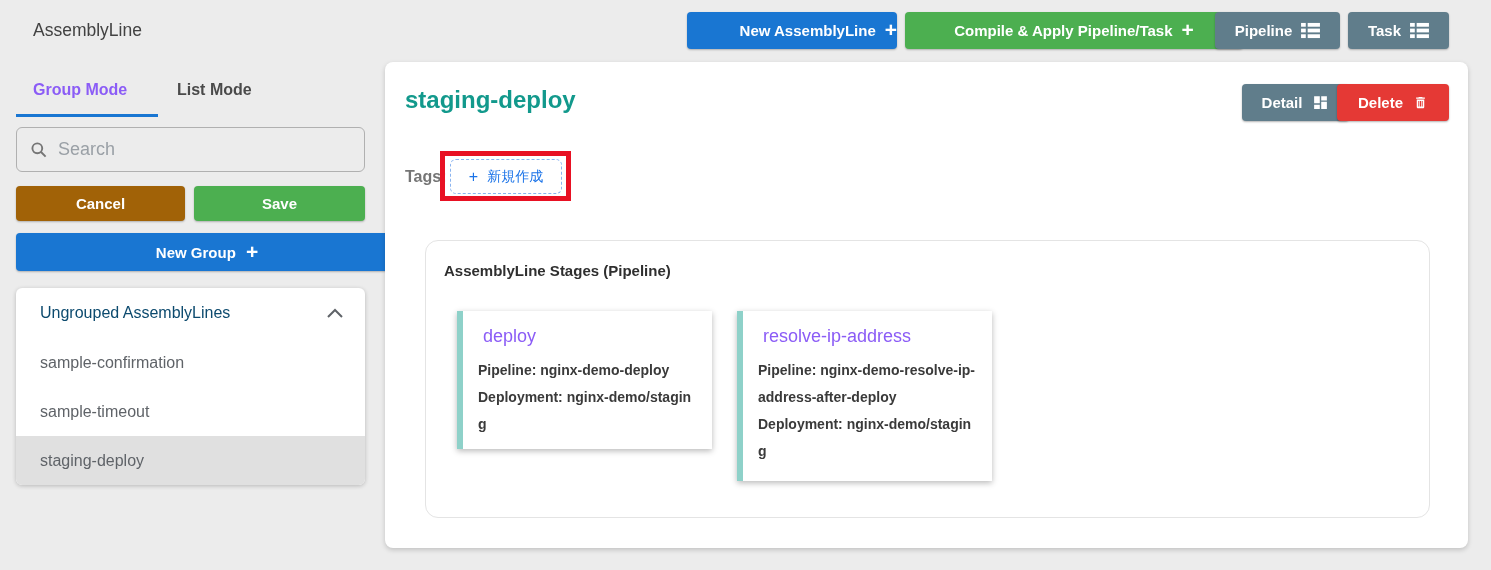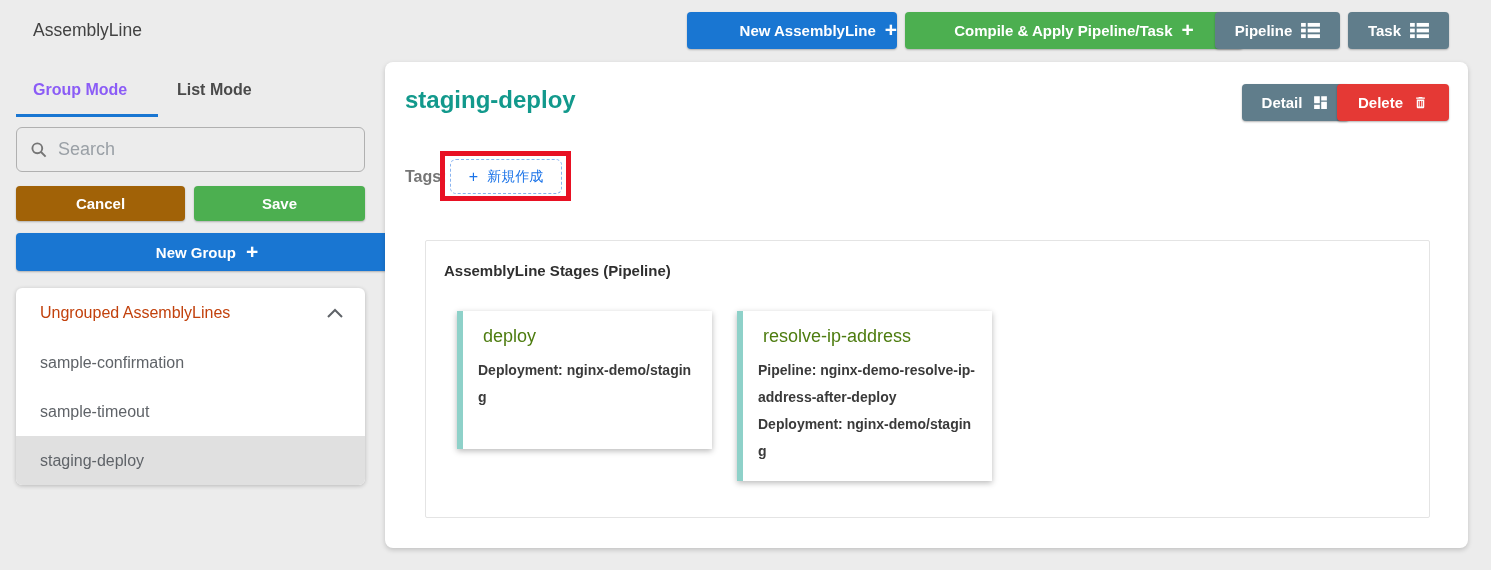--- a/index.html
+++ b/index.html
@@ -55,21 +55,21 @@
 
   .list-panel {
     left:16px; top:288px; width:349px; height:197px;
     background:#fff; border-radius:6px; box-shadow:0 1px 4px rgba(0,0,0,.22);
     overflow:hidden;
   }
   .group-header {
     height:50px; display:flex; align-items:center; justify-content:space-between;
     padding:0 22px 0 24px; cursor:pointer;
   }
-  .group-header .gh-label { font-size:16px; font-weight:500; color:#c2410c; }
+  .group-header .gh-label { font-size:16px; font-weight:500; color:#0c4a6e; }
   .list-item {
     height:49px; display:flex; align-items:center; padding-left:24px;
     font-size:16px; color:#5f6368; cursor:pointer;
   }
   .list-item.selected { background:#e0e0e0; }
 
   
   .main-panel {
     left:385px; top:62px; width:1083px; height:486px;
     background:#fff; border-radius:8px; box-shadow:0 2px 5px rgba(0,0,0,.18);
@@ -93,31 +93,31 @@
   .new-tag-btn {
     left:65px; top:97px; width:112px; height:35px;
     background:#fff; border:1px dashed #8ab4f0; border-radius:6px;
     color:#1a73e8; font-family:"Liberation Sans", sans-serif; font-size:14px;
     display:flex; align-items:center; justify-content:center; gap:9px; cursor:pointer;
   }
   .new-tag-btn .plus-sm { font-size:16px; font-weight:400; }
 
   .stages-panel {
     left:40px; top:178px; width:1005px; height:278px;
-    border:1px solid #e4e4e4; border-radius:2px; background:#fff;
+    border:1px solid #e4e4e4; border-radius:13px; background:#fff;
   }
   .stages-title { left:18px; top:21px; font-size:15px; font-weight:bold; color:#2f2f2f; }
 
   .stage-card {
     position:absolute; width:255px; background:#fff;
     border-left:6px solid #8ed1c9;
     box-shadow:0 2px 6px rgba(0,0,0,.28);
     cursor:pointer;
   }
-  .stage-card .card-title { padding:15px 0 4px 20px; font-size:18px; color:#4d7c0f; }
+  .stage-card .card-title { padding:15px 0 4px 20px; font-size:18px; color:#8b5cf6; }
   .stage-card .card-body  {
     padding:6px 14px 12px 15px; font-size:14px; font-weight:bold; color:#3a3a3a;
     line-height:27px; word-break:break-all;
   }
   .card-deploy  { left:31px;  top:70px; height:138px; }
   .card-resolve { left:311px; top:70px; height:170px; }
 
   .icon { display:inline-flex; align-items:center; justify-content:center; }
 </style>
 </head>
@@ -232,20 +232,21 @@
     <span>新規作成</span>
   </button>
   <div class="abs annotation-rect"></div>
 
   <div class="abs stages-panel">
     <div class="abs stages-title">AssemblyLine Stages (Pipeline)</div>
 
     <div class="stage-card card-deploy">
       <div class="card-title">deploy</div>
       <div class="card-body">
+        <div>Pipeline: nginx-demo-deploy</div>
         <div>Deployment: nginx-demo/staging</div>
       </div>
     </div>
 
     <div class="stage-card card-resolve">
       <div class="card-title">resolve-ip-address</div>
       <div class="card-body">
         <div>Pipeline: nginx-demo-resolve-ip-address-after-deploy</div>
         <div>Deployment: nginx-demo/staging</div>
       </div>

